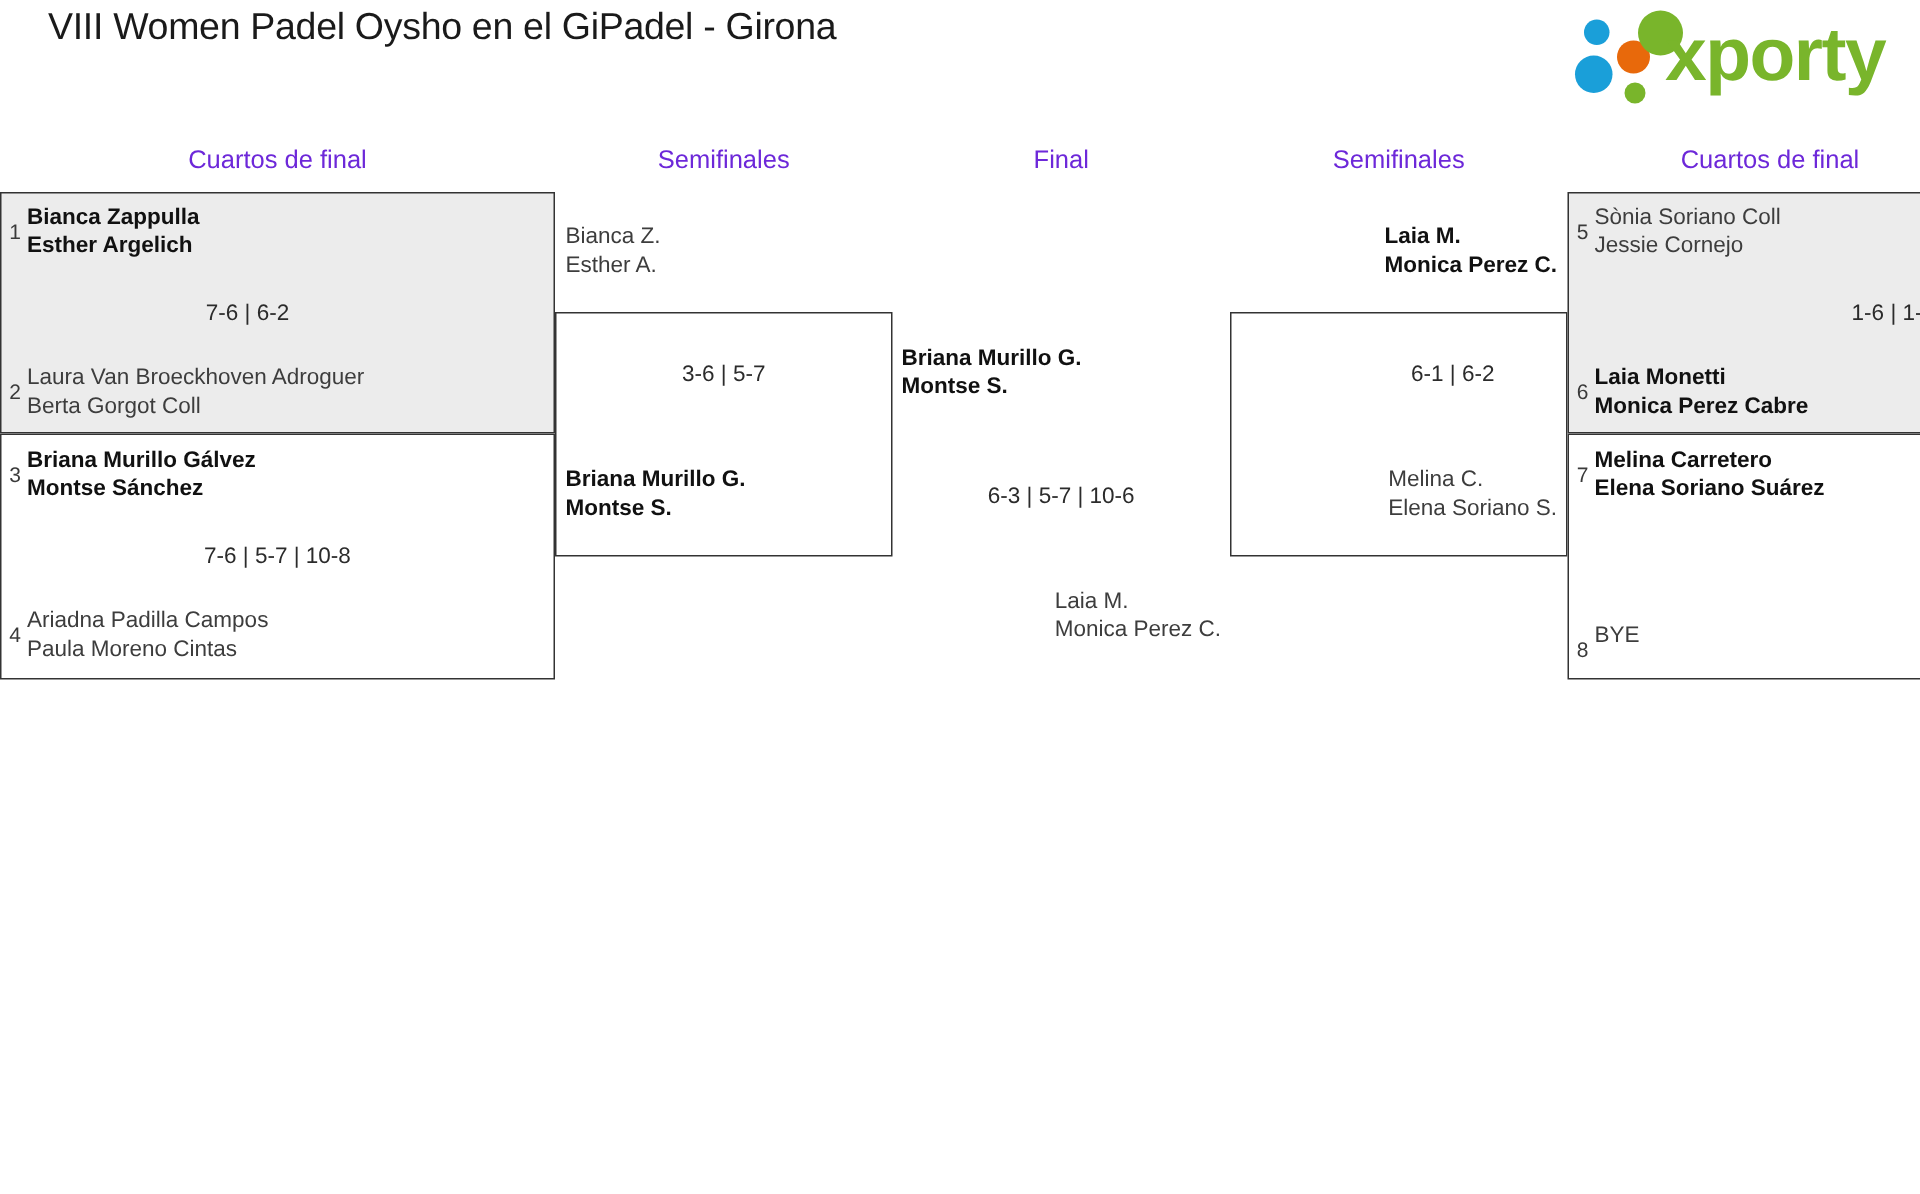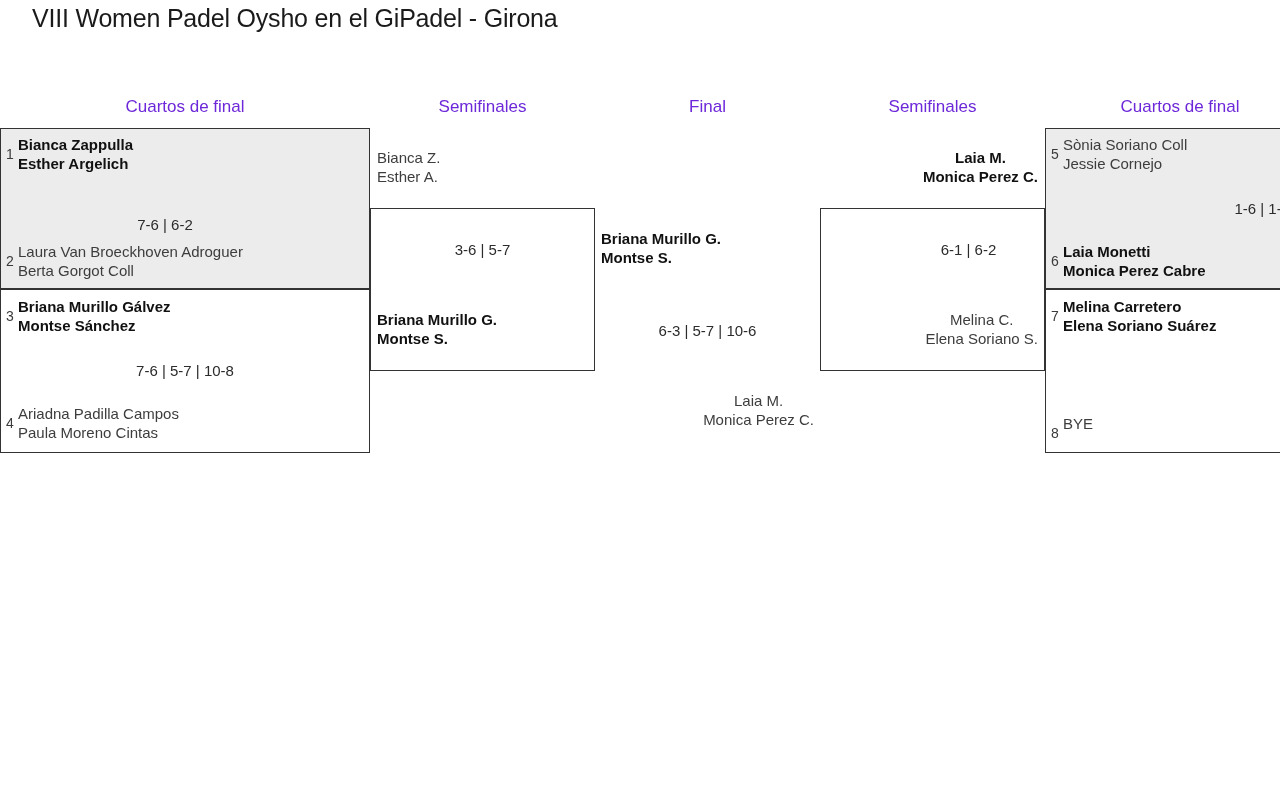--- a/index.html
+++ b/index.html
@@ -103,21 +103,21 @@
     padding-top: 10px;
     box-sizing: border-box;
   }
   .players {
     font-size: 15px;
     line-height: 19px;
   }
   .players .pl { white-space: nowrap; }
   .winner .players { font-weight: 700; color: #111111; }
   .loser  .players { font-weight: 400; color: #3d3d3d; }
-  .team.right-side .players { text-align: center; }
+  .team.right-side .players { text-align: left; }
 
   
   .score {
     position: absolute;
     font-size: 15px;
     line-height: 19px;
     color: #2b2b2b;
     white-space: nowrap;
   }
   .score.center { text-align: center; }
@@ -125,39 +125,49 @@
 </style>
 </head>
 <body>
 
 <div id="header">
 
   <div id="title-block">
     <div class="title-line">VIII Women Padel Oysho en el GiPadel - Girona</div>
   </div>
 
+  <div id="logo">
+    <div id="logo-dots">
+      <span class="dot dot-a" style="background:#1a9fd9;"></span>
+      <span class="dot dot-b" style="background:#e8690b;"></span>
+      <span class="dot dot-c" style="background:#1a9fd9;"></span>
+      <span class="dot dot-d" style="background:#79b52b;"></span>
+      <span class="dot dot-e" style="background:#79b52b;"></span>
+    </div>
+    <div id="logo-word" style="color:#79b52b;">xporty</div>
+  </div>
 
 </div>
 
 <div class="round-header" style="left:0px;   width:370px;">Cuartos de final</div>
 <div class="round-header" style="left:370px; width:225px;">Semifinales</div>
 <div class="round-header" style="left:595px; width:225px;">Final</div>
 <div class="round-header" style="left:820px; width:225px;">Semifinales</div>
 <div class="round-header" style="left:1045px; width:270px;">Cuartos de final</div>
 
 <div class="match-box shaded" style="left:0px; top:128px; width:370px; height:161px;">
 </div>
 <div class="team winner" style="left:2px; top:135px; width:360px;">
   <span class="seed">1</span>
   <span class="players">
     <span class="pl">Bianca Zappulla</span><br>
     <span class="pl">Esther Argelich</span>
   </span>
 </div>
-<div class="score center" style="left:2px; top:215px; width:326px;">7-6 | 6-2</div>
+<div class="score center" style="left:2px; top:199px; width:326px;">7-6 | 6-2</div>
 <div class="team loser" style="left:2px; top:242px; width:360px;">
   <span class="seed">2</span>
   <span class="players">
     <span class="pl">Laura Van Broeckhoven Adroguer</span><br>
     <span class="pl">Berta Gorgot Coll</span>
   </span>
 </div>
 
 <div class="match-box plain" style="left:0px; top:289px; width:370px; height:164px;">
 </div>

